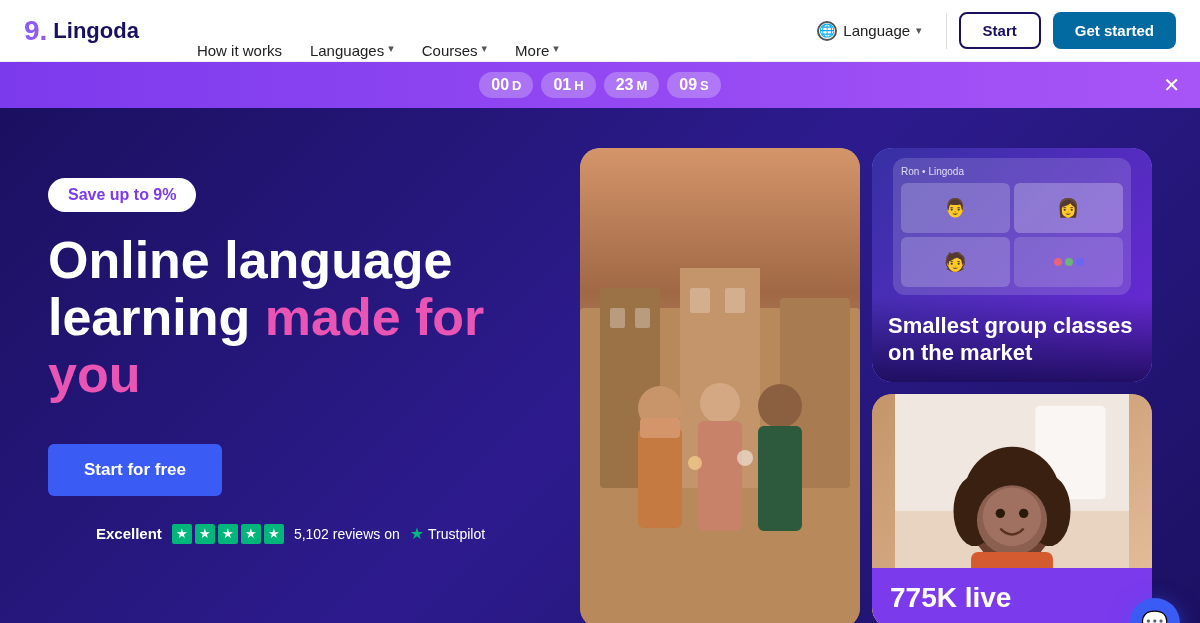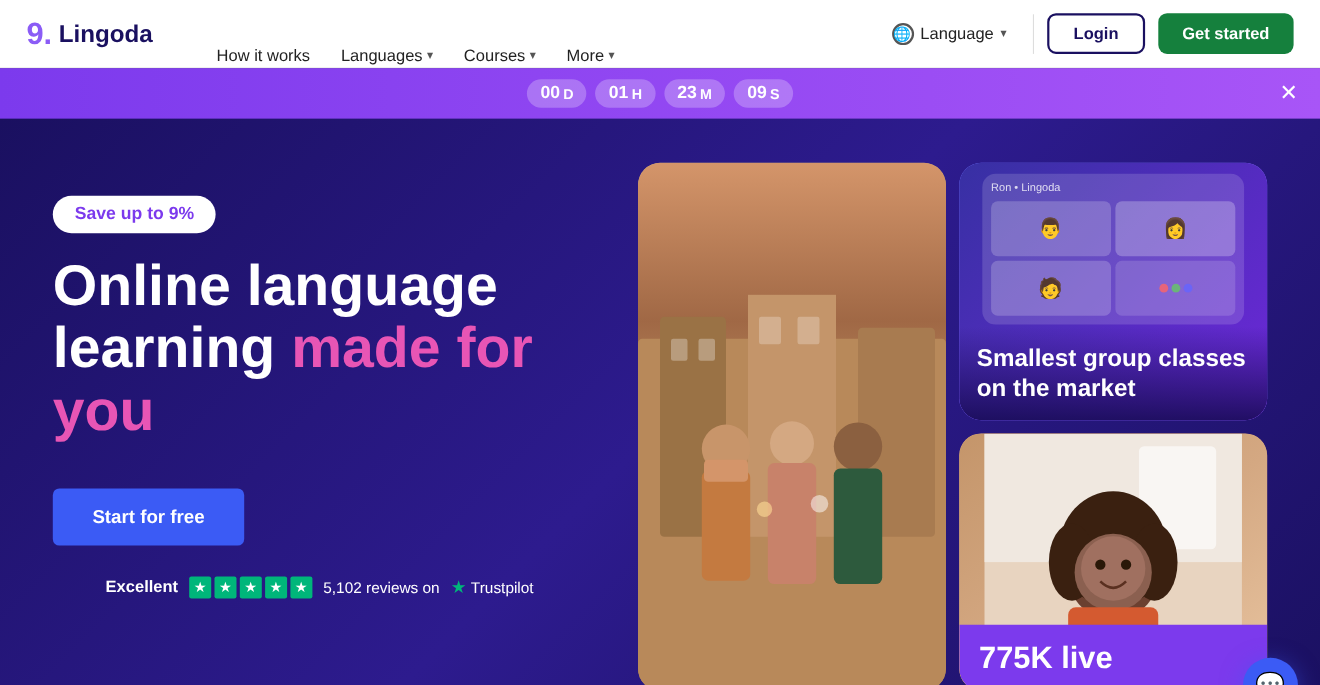--- a/index.html
+++ b/index.html
@@ -33,21 +33,21 @@
       color: #1a1060;
     }
     .nav-links {
       display: flex;
       align-items: center;
       gap: 8px;
       flex: 1;
     }
     .nav-item {
       display: flex;
-      align-items: center;
+      align-items: flex-start;
       gap: 4px;
       padding: 8px 10px;
       font-size: 15px;
       color: #222;
       cursor: pointer;
       border-radius: 6px;
       white-space: nowrap;
       margin-top: 39px;
     }
     .nav-chevron {
@@ -92,21 +92,21 @@
       border: 2px solid #1a1060;
       background: #fff;
       border-radius: 8px;
       font-size: 15px;
       font-weight: 600;
       color: #1a1060;
       cursor: pointer;
     }
     .get-started-btn {
       padding: 10px 22px;
-      background: #15803d;
+      background: #0369a1;
       border: none;
       border-radius: 8px;
       font-size: 15px;
       font-weight: 600;
       color: #fff;
       cursor: pointer;
     }
 
     
     .promo-banner {
@@ -353,21 +353,21 @@
     </div>
   </div>
 
   <div class="nav-right">
     <button class="lang-btn">
       <span class="globe-icon">🌐</span>
       <span>Language</span>
       <span class="nav-chevron">▾</span>
     </button>
     <div class="divider-v"></div>
-    <button class="login-btn">Login</button>
+    <button class="login-btn">Start</button>
     <button class="get-started-btn">Get started</button>
   </div>
 </nav>
 
 <div class="promo-banner">
   <div class="countdown-group">
     <div class="countdown-item">
       <span>00</span>
       <span class="unit">D</span>
     </div>

